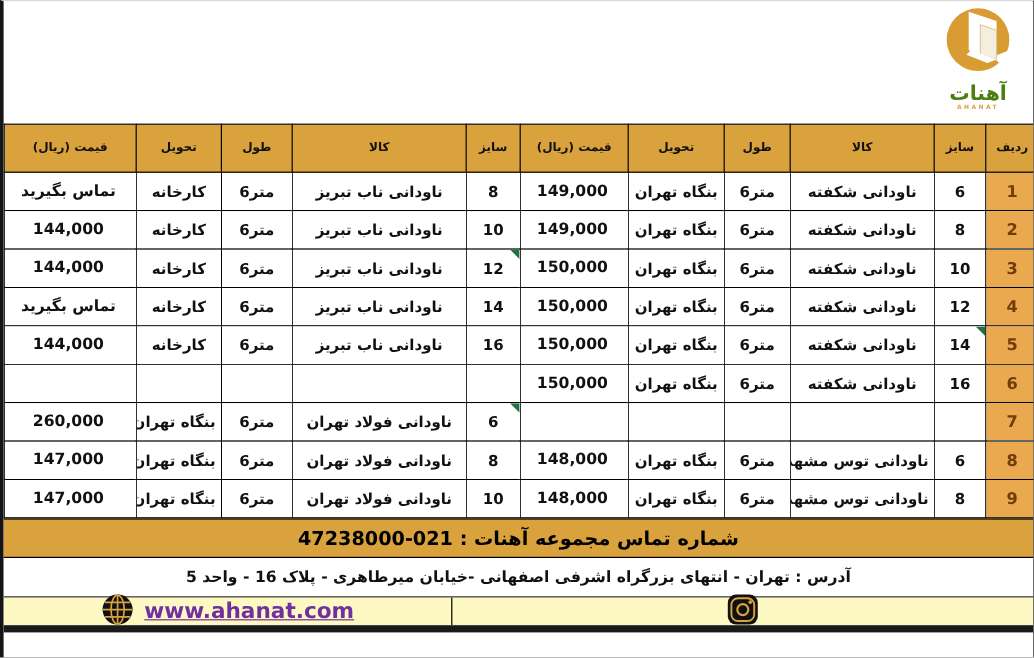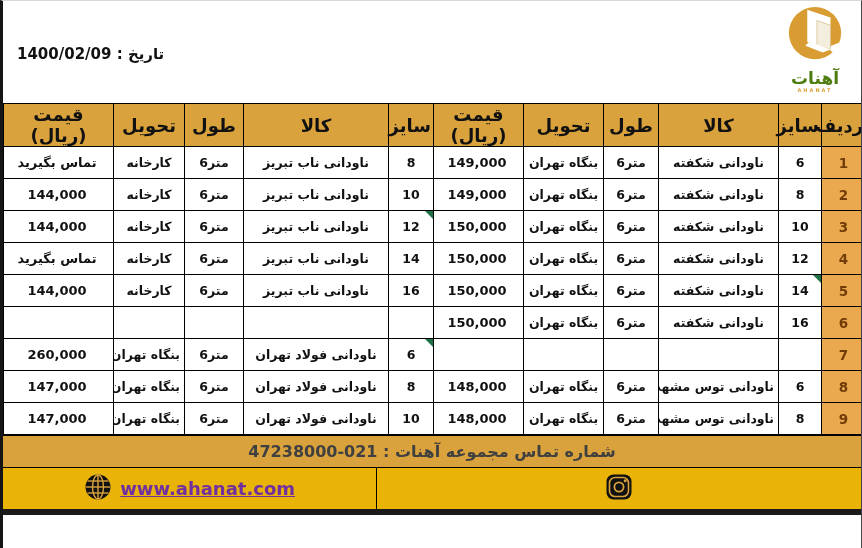--- a/index.html
+++ b/index.html
@@ -22,63 +22,62 @@
   }
   .logo { position:absolute; top:4px; right:10px; width:72px; text-align:center; }
   .logo .brand { font-size:17px; font-weight:bold; color:#4d7c0f; direction:rtl; line-height:1; margin-top:1px; }
   .logo .brand-latin { font-size:5px; letter-spacing:2px; color:#D9A23C; font-weight:bold; }
   
   table.price-table {
     width:862px; border-collapse:collapse; table-layout:fixed; direction:rtl;
   }
   .price-table th {
     background:#D9A23C; border:1px solid #000; height:40px;
-    font-size:18px; font-weight:bold; color:#111; padding:0 2px;margin-top:16px;
+    font-size:10px; font-weight:bold; color:#111; padding:0 2px;margin-top:16px;
   }
   .price-table td {
     background:#fff; border:1px solid #000; height:32px; text-align:center;
     font-size:12.5px; font-weight:bold; color:#111; padding:0 4px;
     position:relative; overflow:hidden; white-space:nowrap;
   }
   .price-table td.radif { background:#EAA94E; color:#713C08; font-size:13.5px; }
   .price-table td.price { text-align:center; padding-right:7px; font-size:13px; }
   .num-ltr { direction:ltr; unicode-bidi:isolate; }
   .tri {
     position:absolute; top:0; right:0; width:0; height:0;
     border-top:8px solid #1F7245; border-left:8px solid transparent;
   }
   
   .footer-contact {
     height:33px; background:#D9A23C; border-top:1px solid #000; border-bottom:1px solid #000;
     display:flex; align-items:center; justify-content:center;
-    font-size:16px; font-weight:bold; direction:rtl; color:#404040;
+    font-size:16px; font-weight:bold; direction:rtl; color:#000000;
   }
   .footer-address {
     height:33px; background:#fff; border-bottom:1px solid #000;
     display:flex; align-items:center; justify-content:center;
     font-size:13px; font-weight:bold; direction:rtl; color:#111;
   }
-  .footer-links { height:41px; background:#eab308; display:flex; }
+  .footer-links { height:23px; background:#fef9c3; display:flex; }
   .link-cell { display:flex; align-items:center; justify-content:center; gap:8px; height:100%; }
   .website-cell { width:375px; }
   .instagram-cell { width:487px; border-left:1px solid #000; }
   .website-link {
     color:#70309F; text-decoration:underline; font-size:18px; font-weight:bold;
     font-family:"DejaVu Sans", sans-serif; cursor:pointer;
   }
   .instagram-link { color:#111; font-size:18px; font-weight:bold; cursor:pointer; }
   .bottom-bar { height:6px; background:#1a1a1a; }
 </style>
 </head>
 <body>
 
 <div class="page">
 
   <div class="header">
-    <div class="date">تاریخ : 1400/02/09</div>
     <div class="logo">
       <span>
         <svg width="62" height="60" viewBox="0 0 64 62">
           <circle cx="32" cy="29" r="27" fill="#D99C33"></circle>
           <polygon points="44,44 62,37 57,54" fill="#ffffff"></polygon>
           <polygon points="24,5 48,13 48,21 34,16 34,42 24,38" fill="#ffffff"></polygon>
           <polygon points="34,16 48,21 48,46 34,42" fill="#f4eede" stroke="#d8c49a" stroke-width="0.8"></polygon>
           <polygon points="26,38 48,46 40,49 22,42" fill="#ffffff"></polygon>
         </svg>
       </span>
@@ -231,20 +230,21 @@
         <td>10</td>
         <td>ناودانی فولاد تهران</td>
         <td><span class="num-ltr">6متر</span></td>
         <td>بنگاه تهران</td>
         <td class="price">147,000</td>
       </tr>
     </tbody>
   </table>
 
   <div class="footer-contact">شماره تماس مجموعه آهنات : 021-47238000</div>
+  <div class="footer-address">آدرس : تهران - انتهای بزرگراه اشرفی اصفهانی -خیابان میرطاهری - پلاک 16 - واحد 5</div>
   <div class="footer-links">
     <div class="link-cell website-cell">
       <span>
         <svg width="28" height="28" viewBox="0 0 28 28">
           <circle cx="14" cy="14" r="12.5" fill="#111"></circle>
           <g stroke="#D9A23C" stroke-width="1.4" fill="none">
             <ellipse cx="14" cy="14" rx="5.5" ry="12"></ellipse>
             <line x1="1.8" y1="14" x2="26.2" y2="14"></line>
             <line x1="3.5" y1="8" x2="24.5" y2="8"></line>
             <line x1="3.5" y1="20" x2="24.5" y2="20"></line>

